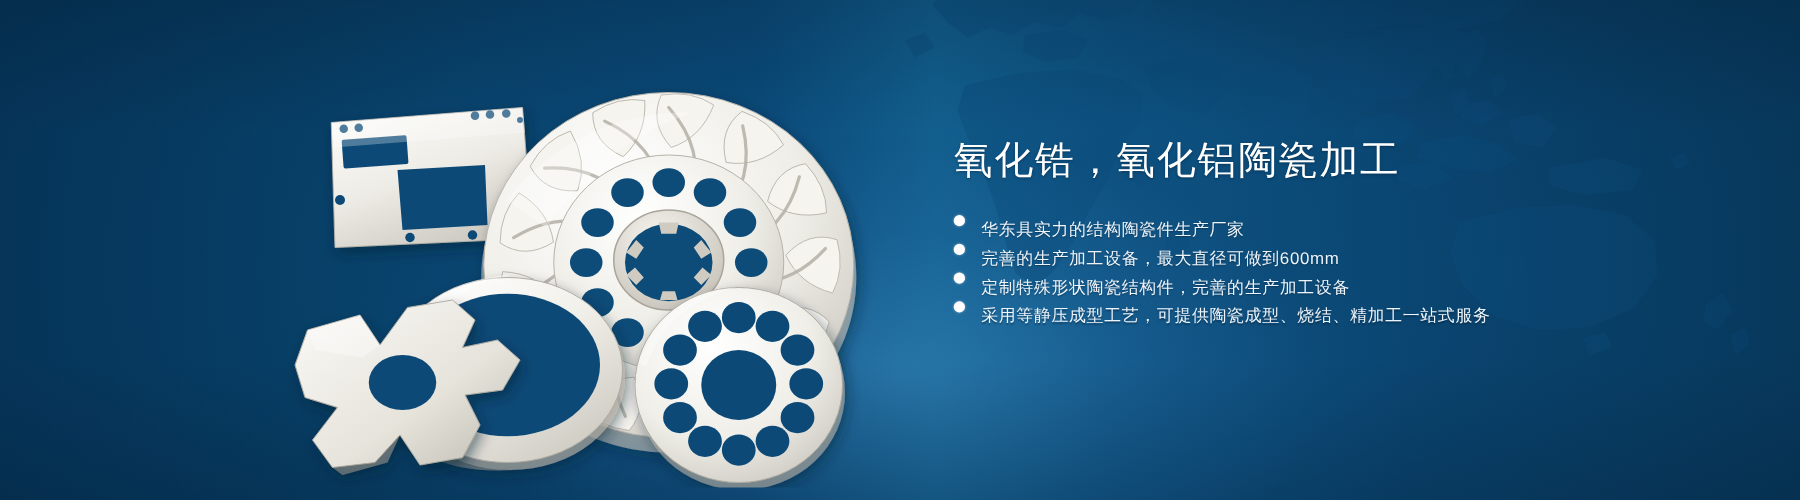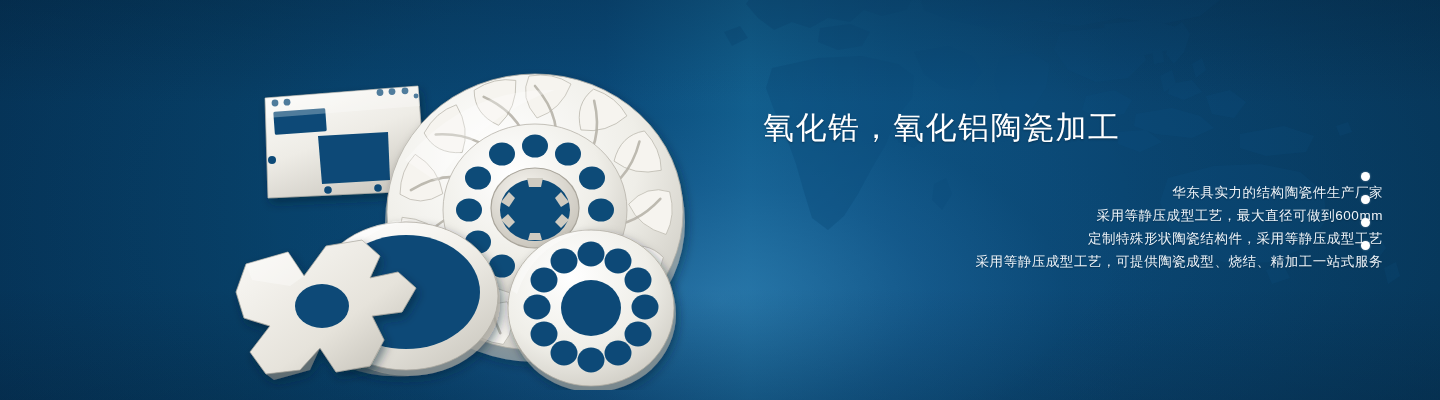--- a/index.html
+++ b/index.html
@@ -88,24 +88,23 @@
     font-weight:400;
     white-space:nowrap;
     text-shadow:0 1px 2px rgba(2,24,44,0.45);
   }
   .bullets {
     list-style:none;
     margin-top:24px;
   }
   .bullet {
     display:flex;
-    align-items:flex-end;
+    align-items:flex-start;
     height:23px;
     white-space:nowrap;
-    flex-direction:column;
   }
   .bullet-dot {
     width:9px; height:9px;
     border-radius:50%;
     background:#ffffff;
     flex:0 0 auto;
     margin-right:13px;
     box-shadow:0 0 2px rgba(255,255,255,0.5);
   }
   .bullet-text {
@@ -354,25 +353,25 @@
 
     <div class="headline">氧化锆，氧化铝陶瓷加工</div>
 
     <ul class="bullets">
       <li class="bullet">
         <span class="bullet-dot"></span>
         <span class="bullet-text">华东具实力的结构陶瓷件生产厂家</span>
       </li>
       <li class="bullet">
         <span class="bullet-dot"></span>
-        <span class="bullet-text">采用等静压成型工艺，最大直径可做到600mm</span>
+        <span class="bullet-text">完善的生产加工设备，最大直径可做到600mm</span>
       </li>
       <li class="bullet">
         <span class="bullet-dot"></span>
-        <span class="bullet-text">定制特殊形状陶瓷结构件，采用等静压成型工艺</span>
+        <span class="bullet-text">定制特殊形状陶瓷结构件，完善的生产加工设备</span>
       </li>
       <li class="bullet">
         <span class="bullet-dot"></span>
         <span class="bullet-text">采用等静压成型工艺，可提供陶瓷成型、烧结、精加工一站式服务</span>
       </li>
     </ul>
 
   </div>
 </div>
 

